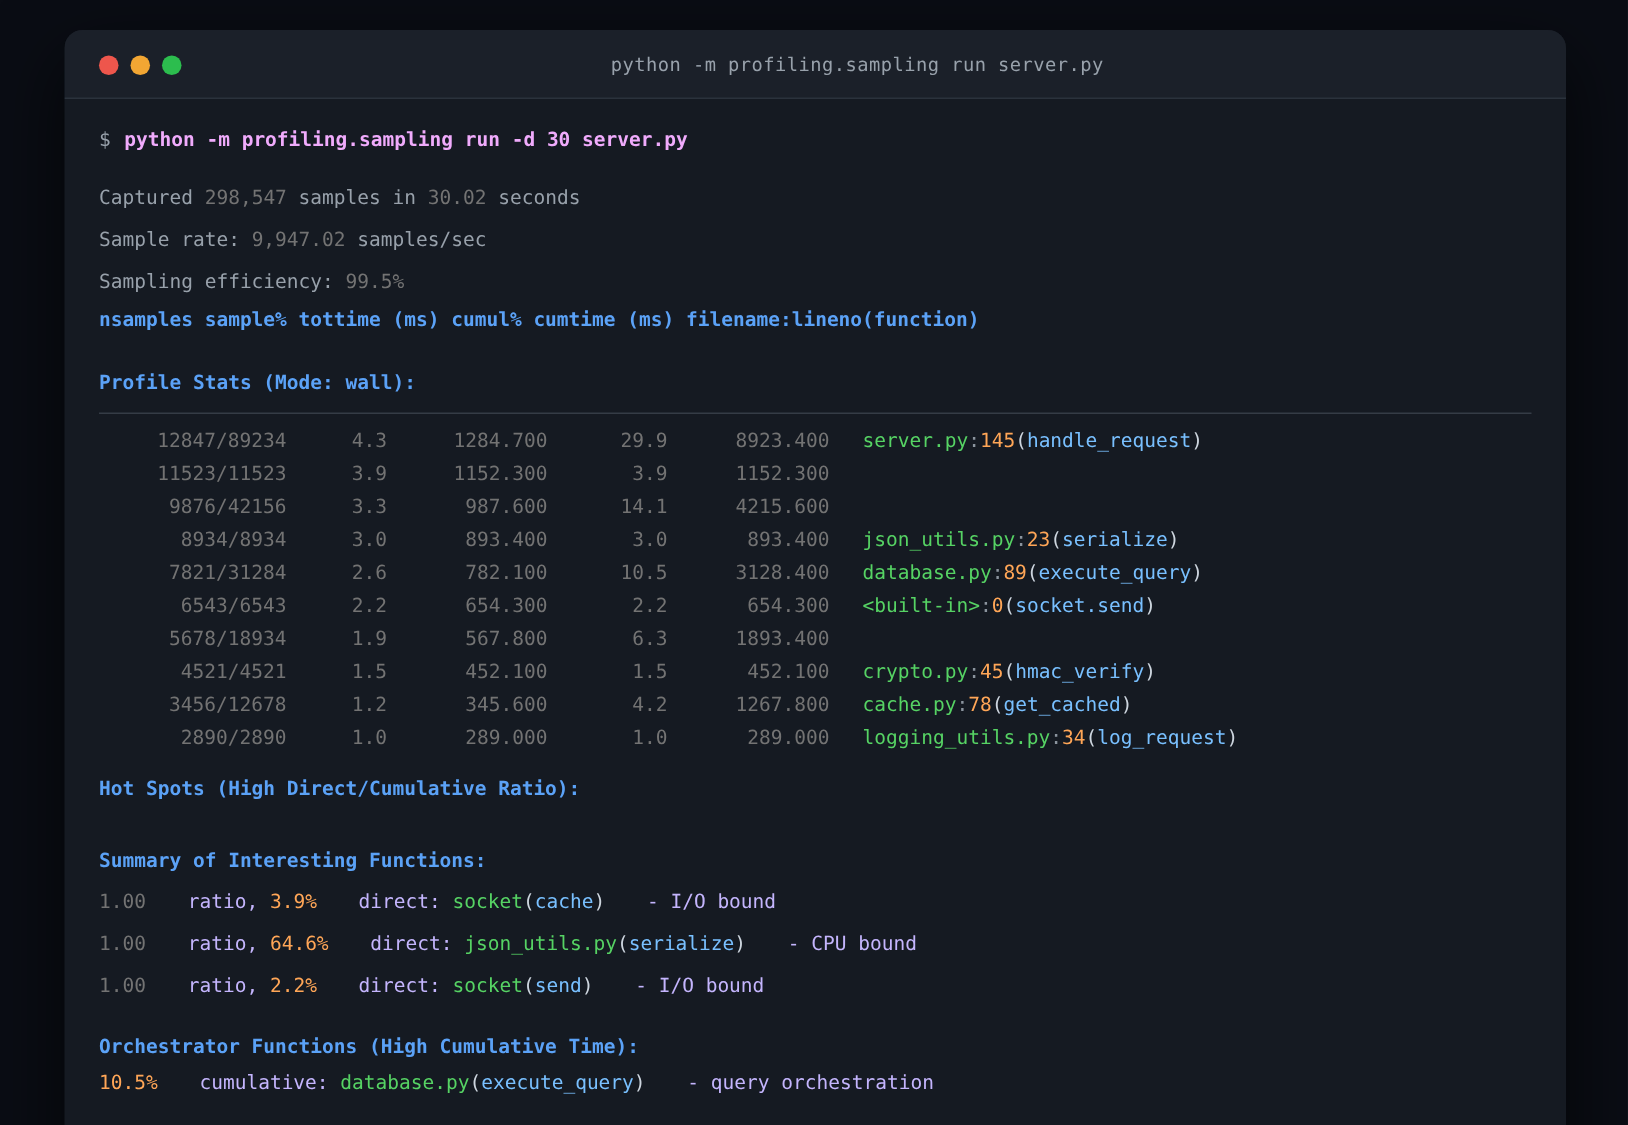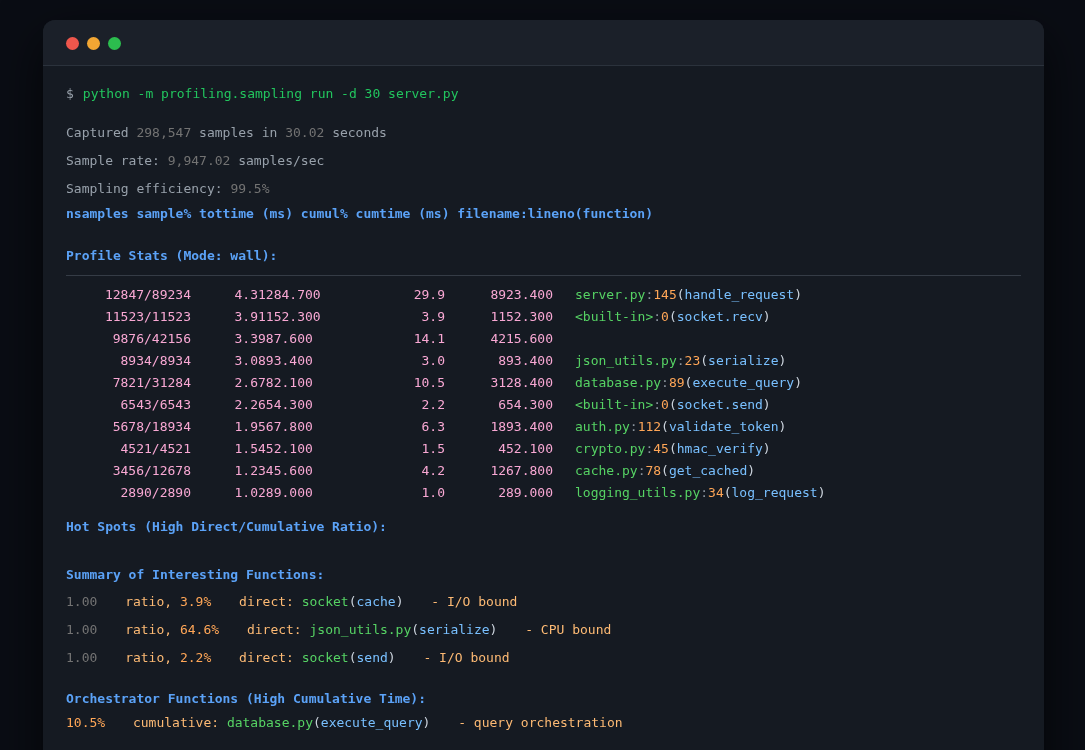--- a/index.html
+++ b/index.html
@@ -49,92 +49,93 @@
     font-size: 13px;
     color: #98a1ab;
   }
   .line { white-space: pre; }
   .lh28 { line-height: 28px; }
   .lh26 { line-height: 26px; }
   .lh22 { line-height: 22px; }
 
   
   .dim  { color: #98a1ab; }
-  .wt   { color: #fdba74; padding-left: 20px; }
+  .wt   { color: #c4b5fd; padding-left: 20px; }
   .gn   { color: #737373; }            
   .g    { color: #56d364; }            
   .b    { color: #79c0ff; }            
   .o    { color: #ffa657; }            
   .p    { color: #cdd5de; }            
   .pc   { color: #8b949e; }            
-  .num  { color: #f9a8d4; }            
+  .num  { color: #737373; }            
   .hd   { color: #5ba2f7; font-weight: bold; }  
-  .cmd-text { color: #22c55e; font-weight: normal; }
+  .cmd-text { color: #f0abfc; font-weight: bold; }
 
   .cmd { margin-top: 0; }
   .cmd .sym { margin-right: 9px; }
   .stats { margin-top: 11px; }
   .ph-heading { margin-top: 20px; }
   .divider {
     height: 1px;
     background: #353c46;
     margin-top: 8px;
     width: 955px;
   }
   .ptable { margin-top: 8px; }
   .trow {
     display: flex;
     line-height: 22px;
     white-space: pre;
   }
   .c1 { width: 125px; text-align: right; }
   .c2 { width:  67px; text-align: right; }
-  .c3 { width: 107px; text-align: left; }
+  .c3 { width: 107px; text-align: right; }
   .c4 { width:  80px; text-align: right; }
   .c5 { width: 108px; text-align: right; }
   .c6 { margin-left: 22px; text-align: right; }
   .sum-heading { margin-top: 26px; }
   .hs-heading { margin-top: 12px; }
   .hs-lines { margin-top: 2px; }
   .orch-heading { margin-top: 16px; }
 </style>
 </head>
 <body>
 
 <div class="window">
   <div class="titlebar">
     <div class="dots">
       <div class="dot red"></div>
       <div class="dot yellow"></div>
       <div class="dot green"></div>
     </div>
+    <div class="title">python -m profiling.sampling run server.py</div>
   </div>
 
   <div class="content">
 
     <div class="line lh28 cmd"><span class="dim sym">$</span><span class="cmd-text">python -m profiling.sampling run -d 30 server.py</span></div>
 
     <div class="stats">
       <div class="line lh28"><span class="dim">Captured </span><span class="gn">298,547</span><span class="dim"> samples in </span><span class="gn">30.02</span><span class="dim"> seconds</span></div>
       <div class="line lh28"><span class="dim">Sample rate: </span><span class="gn">9,947.02</span><span class="dim"> samples/sec</span></div>
       <div class="line lh28"><span class="dim">Sampling efficiency: </span><span class="gn">99.5%</span></div>
     </div>
 
     <div class="line lh22 hd">nsamples sample% tottime (ms) cumul% cumtime (ms) filename:lineno(function)</div>
     <div class="line lh22 hd ph-heading">Profile Stats (Mode: wall):</div>
     <div class="divider"></div>
 
     <div class="ptable">
       <div class="trow"><span class="c1 num">12847/89234</span><span class="c2 num">4.3</span><span class="c3 num">1284.700</span><span class="c4 num">29.9</span><span class="c5 num">8923.400</span><span class="c6"><span class="g">server.py</span><span class="pc">:</span><span class="o">145</span><span class="p">(</span><span class="b">handle_request</span><span class="p">)</span></span></div>
-      <div class="trow"><span class="c1 num">11523/11523</span><span class="c2 num">3.9</span><span class="c3 num">1152.300</span><span class="c4 num">3.9</span><span class="c5 num">1152.300</span><span class="c6"><span class="g">&lt;built-in&gt;</span><span class="pc">:</span><span class="o">0</span><span class="p">(</span><span class="b">socket.recv</span><span class="p">)</span></span></div>
+      <div class="trow"><span class="c1 num">11523/11523</span><span class="c2 num">3.9</span><span class="c3 num">1152.300</span><span class="c4 num">3.9</span><span class="c5 num">1152.300</span></div>
       <div class="trow"><span class="c1 num">9876/42156</span><span class="c2 num">3.3</span><span class="c3 num">987.600</span><span class="c4 num">14.1</span><span class="c5 num">4215.600</span></div>
       <div class="trow"><span class="c1 num">8934/8934</span><span class="c2 num">3.0</span><span class="c3 num">893.400</span><span class="c4 num">3.0</span><span class="c5 num">893.400</span><span class="c6"><span class="g">json_utils.py</span><span class="pc">:</span><span class="o">23</span><span class="p">(</span><span class="b">serialize</span><span class="p">)</span></span></div>
       <div class="trow"><span class="c1 num">7821/31284</span><span class="c2 num">2.6</span><span class="c3 num">782.100</span><span class="c4 num">10.5</span><span class="c5 num">3128.400</span><span class="c6"><span class="g">database.py</span><span class="pc">:</span><span class="o">89</span><span class="p">(</span><span class="b">execute_query</span><span class="p">)</span></span></div>
       <div class="trow"><span class="c1 num">6543/6543</span><span class="c2 num">2.2</span><span class="c3 num">654.300</span><span class="c4 num">2.2</span><span class="c5 num">654.300</span><span class="c6"><span class="g">&lt;built-in&gt;</span><span class="pc">:</span><span class="o">0</span><span class="p">(</span><span class="b">socket.send</span><span class="p">)</span></span></div>
-      <div class="trow"><span class="c1 num">5678/18934</span><span class="c2 num">1.9</span><span class="c3 num">567.800</span><span class="c4 num">6.3</span><span class="c5 num">1893.400</span><span class="c6"><span class="g">auth.py</span><span class="pc">:</span><span class="o">112</span><span class="p">(</span><span class="b">validate_token</span><span class="p">)</span></span></div>
+      <div class="trow"><span class="c1 num">5678/18934</span><span class="c2 num">1.9</span><span class="c3 num">567.800</span><span class="c4 num">6.3</span><span class="c5 num">1893.400</span></div>
       <div class="trow"><span class="c1 num">4521/4521</span><span class="c2 num">1.5</span><span class="c3 num">452.100</span><span class="c4 num">1.5</span><span class="c5 num">452.100</span><span class="c6"><span class="g">crypto.py</span><span class="pc">:</span><span class="o">45</span><span class="p">(</span><span class="b">hmac_verify</span><span class="p">)</span></span></div>
       <div class="trow"><span class="c1 num">3456/12678</span><span class="c2 num">1.2</span><span class="c3 num">345.600</span><span class="c4 num">4.2</span><span class="c5 num">1267.800</span><span class="c6"><span class="g">cache.py</span><span class="pc">:</span><span class="o">78</span><span class="p">(</span><span class="b">get_cached</span><span class="p">)</span></span></div>
       <div class="trow"><span class="c1 num">2890/2890</span><span class="c2 num">1.0</span><span class="c3 num">289.000</span><span class="c4 num">1.0</span><span class="c5 num">289.000</span><span class="c6"><span class="g">logging_utils.py</span><span class="pc">:</span><span class="o">34</span><span class="p">(</span><span class="b">log_request</span><span class="p">)</span></span></div>
     </div>
 
     <div class="line lh22 hd hs-heading">Hot Spots (High Direct/Cumulative Ratio):</div>
 
     <div class="line lh22 hd sum-heading">Summary of Interesting Functions:</div>
     <div class="hs-lines">
       <div class="line lh28"><span class="gn">1.00</span><span class="wt"> ratio, </span><span class="o">3.9%</span><span class="wt"> direct: </span><span class="g">socket</span><span class="p">(</span><span class="b">cache</span><span class="p">)</span><span class="wt"> - I/O bound</span></div>

